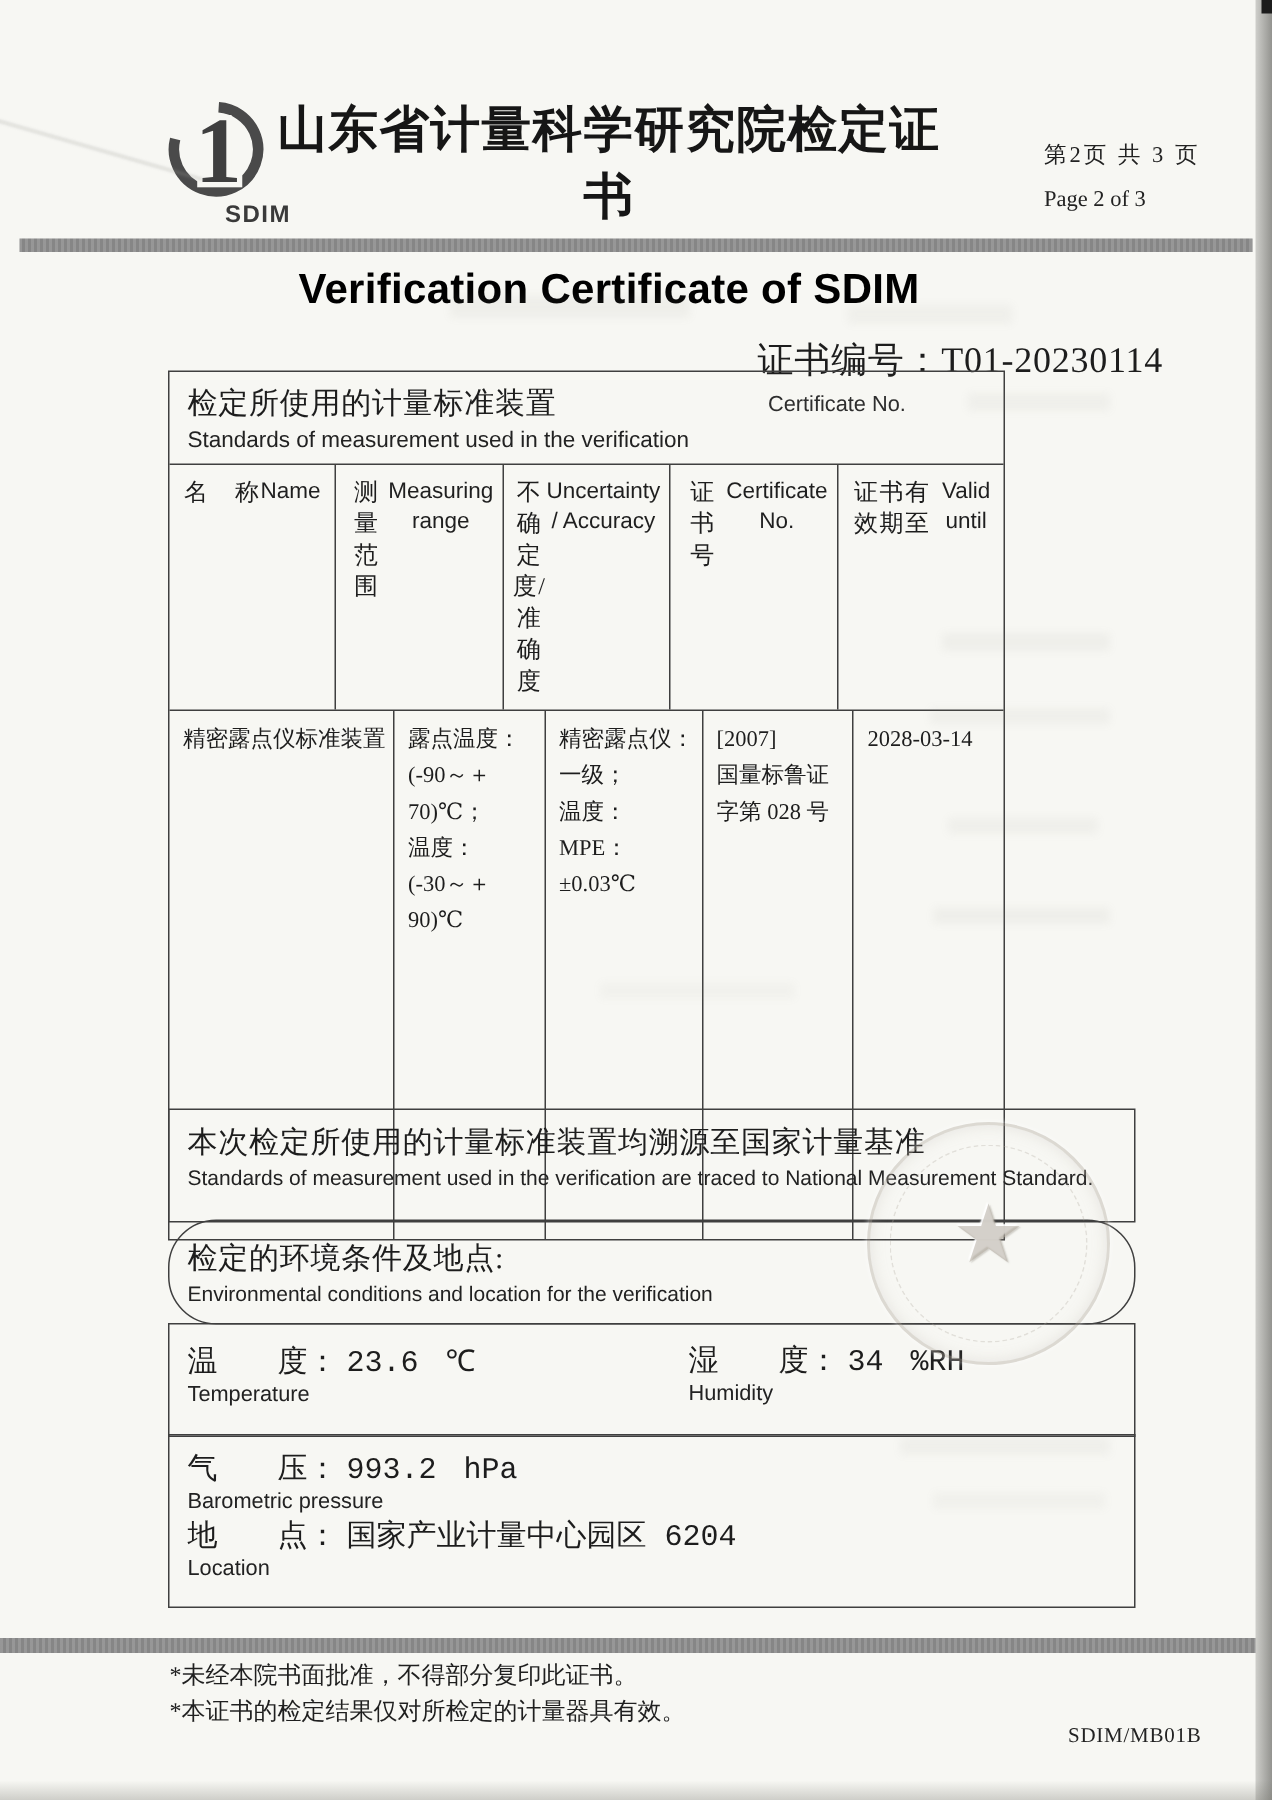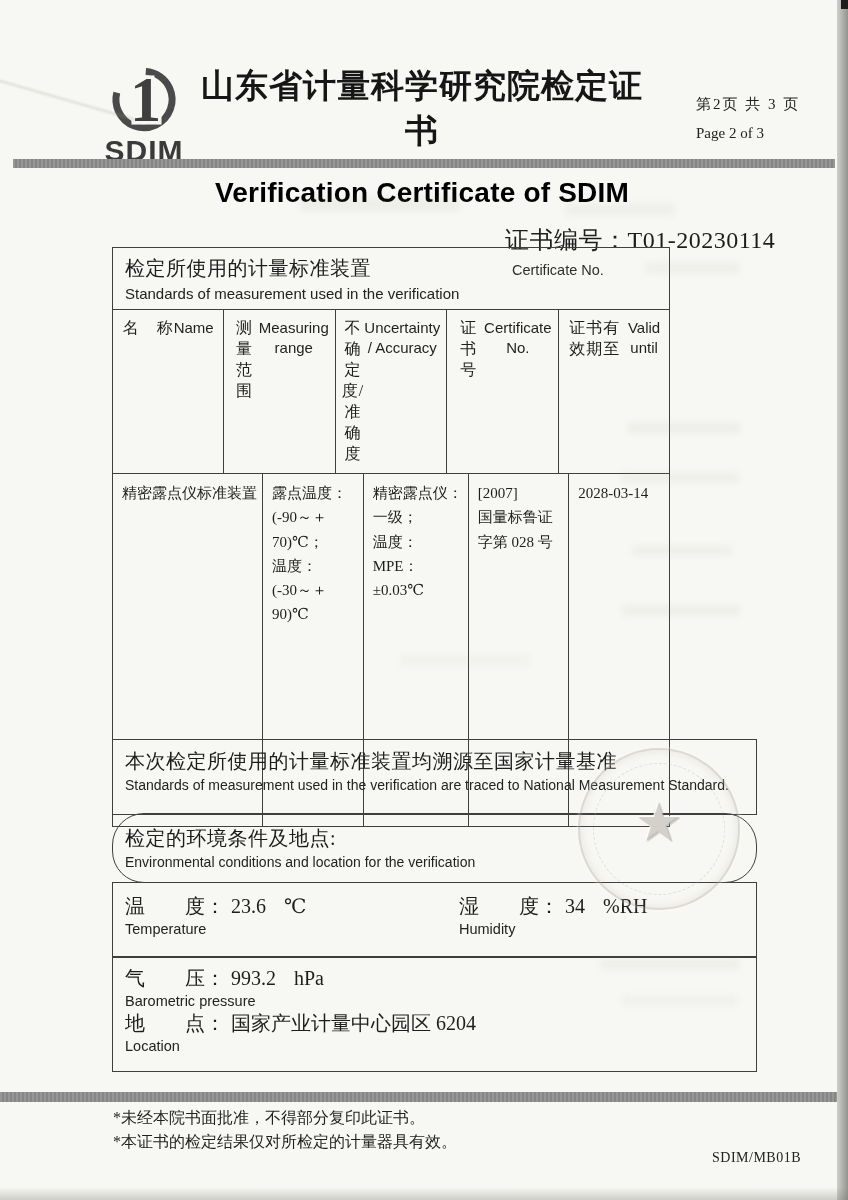--- a/index.html
+++ b/index.html
@@ -7,22 +7,22 @@
     width:848px;height:1200px;position:relative;overflow:hidden;
     background:#f7f7f3;
     font-family:"Liberation Serif","DejaVu Serif",serif;
     color:#1d1d1d;
   }
   .abs{position:absolute;}
   .sans{font-family:"Liberation Sans","DejaVu Sans",sans-serif;}
 
   
   #logo{left:94px;top:58px;width:100px;text-align:center;}
-  #logo .logo-sdim{font-size:30px;font-weight:bold;letter-spacing:1px;color:#3a3a3a;margin-top:-8px;}
-  #titles{left:192px;top:64px;width:460px;text-align:center;}
+  #logo .logo-sdim{font-size:16px;font-weight:bold;letter-spacing:1px;color:#3a3a3a;margin-top:-8px;text-align:right;}
+  #titles{left:176px;top:64px;width:460px;text-align:center;}
   #titles .t-zh{font-size:33px;font-weight:600;letter-spacing:1px;color:#161616;}
   #titles .t-en{font-size:28px;font-weight:bold;color:#000000;margin-top:23px;letter-spacing:.2px;}
   #pageinfo{left:696px;top:90px;width:140px;font-size:15px;color:#222;line-height:1.9;}
   #pageinfo .p-zh{letter-spacing:2px;}
 
   .graybar{background:#8e8e8e;background-image:repeating-linear-gradient(90deg,rgba(255,255,255,.08) 0 2px,rgba(0,0,0,.06) 2px 4px);}
   #bar-top{left:13px;top:159px;width:822px;height:9px;}
   #bar-bottom{left:0;top:1092px;width:848px;height:10px;}
 
   
@@ -50,21 +50,21 @@
   #boxes{left:112px;top:740px;width:645px;}
   .bx{border:1.4px solid #3f3f3f;margin-top:-1.4px;box-sizing:border-box;padding:8px 12px;}
   .bx-zh{font-size:20px;letter-spacing:.5px;}
   .bx-en{font-size:14px;color:#222;margin-top:2px;}
   #bx-trace{height:76px;}
   #bx-envhead{height:70px;padding-top:11px;border-radius:32px;}
   #bx-temphum{height:76px;display:flex;padding-top:10px;}
   #bx-temphum .col-l{width:334px;}
   #bx-temphum .col-r{flex:1;}
   #bx-presloc{height:116px;padding-top:7px;}
-  .env-line{font-size:20px;}
+  .env-line{font-size:20px;font-family:Liberation Mono, monospace;}
   .env-line .val{margin-left:6px;}
   .env-line .unit{margin-left:18px;}
   .env-en{font-size:14.5px;color:#222;margin-top:1px;}
   #bx-presloc .env-line{margin-top:1px;}
 
   
   #notes{left:113px;top:1106px;font-size:16px;line-height:1.5;color:#1f1f1f;}
   #formcode{left:712px;top:1150px;font-size:14px;color:#222;letter-spacing:.5px;}
 
   

